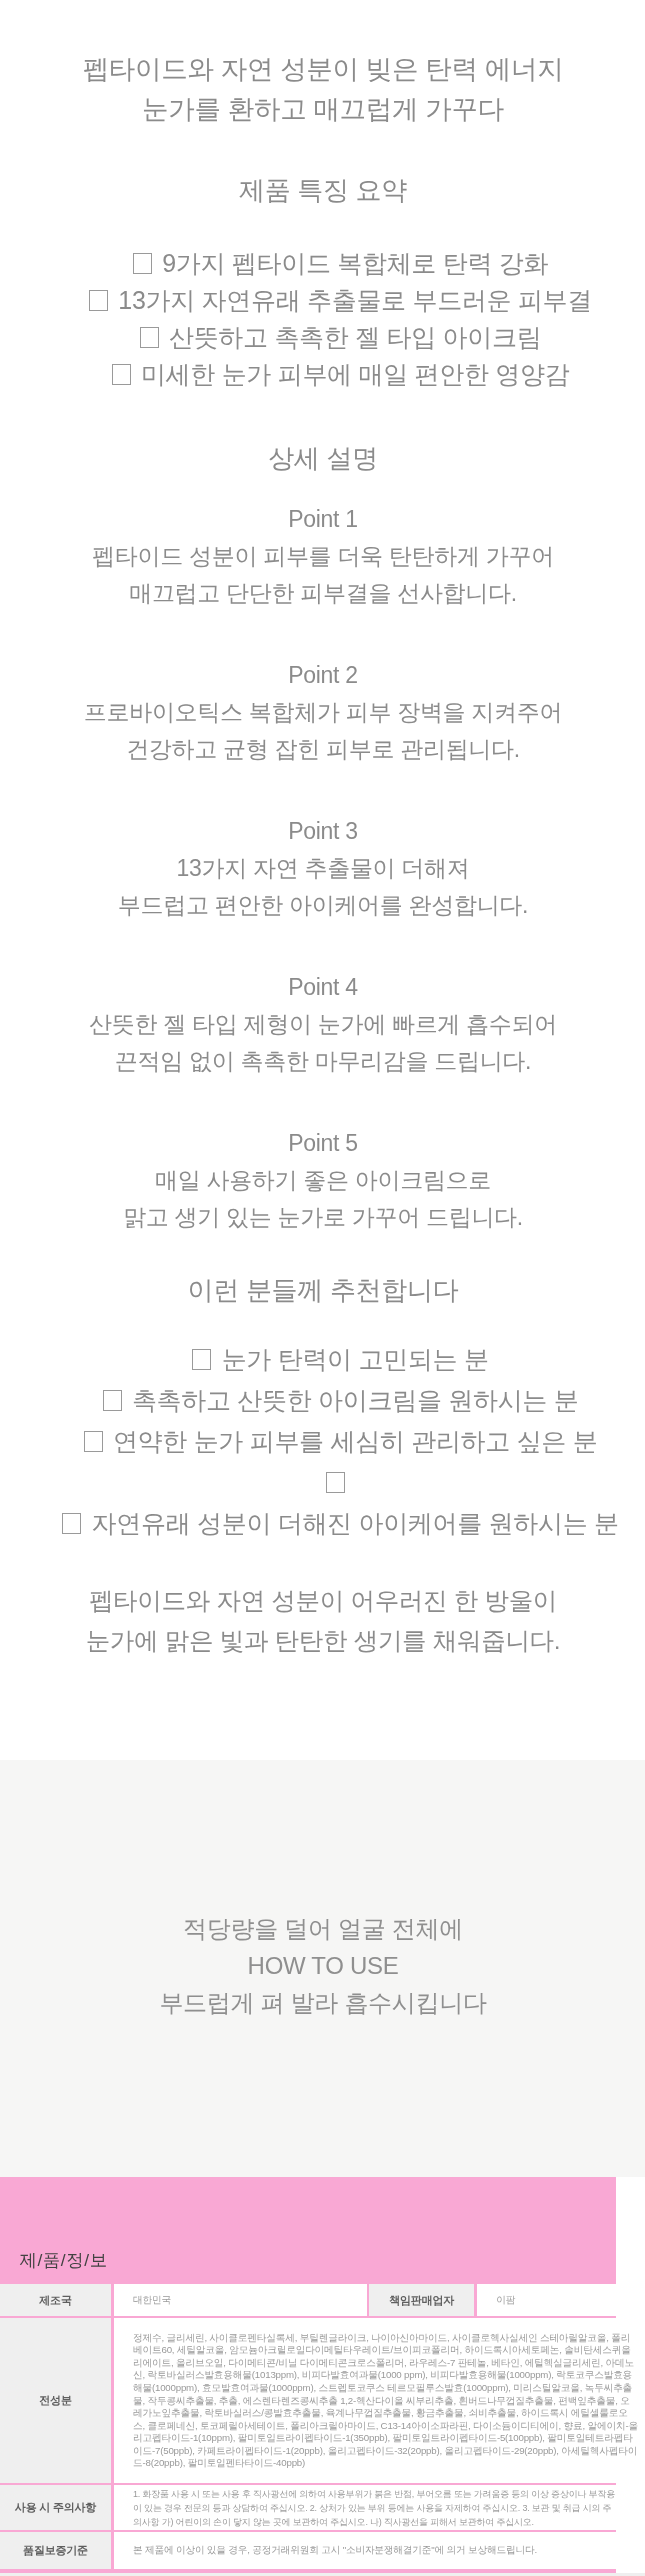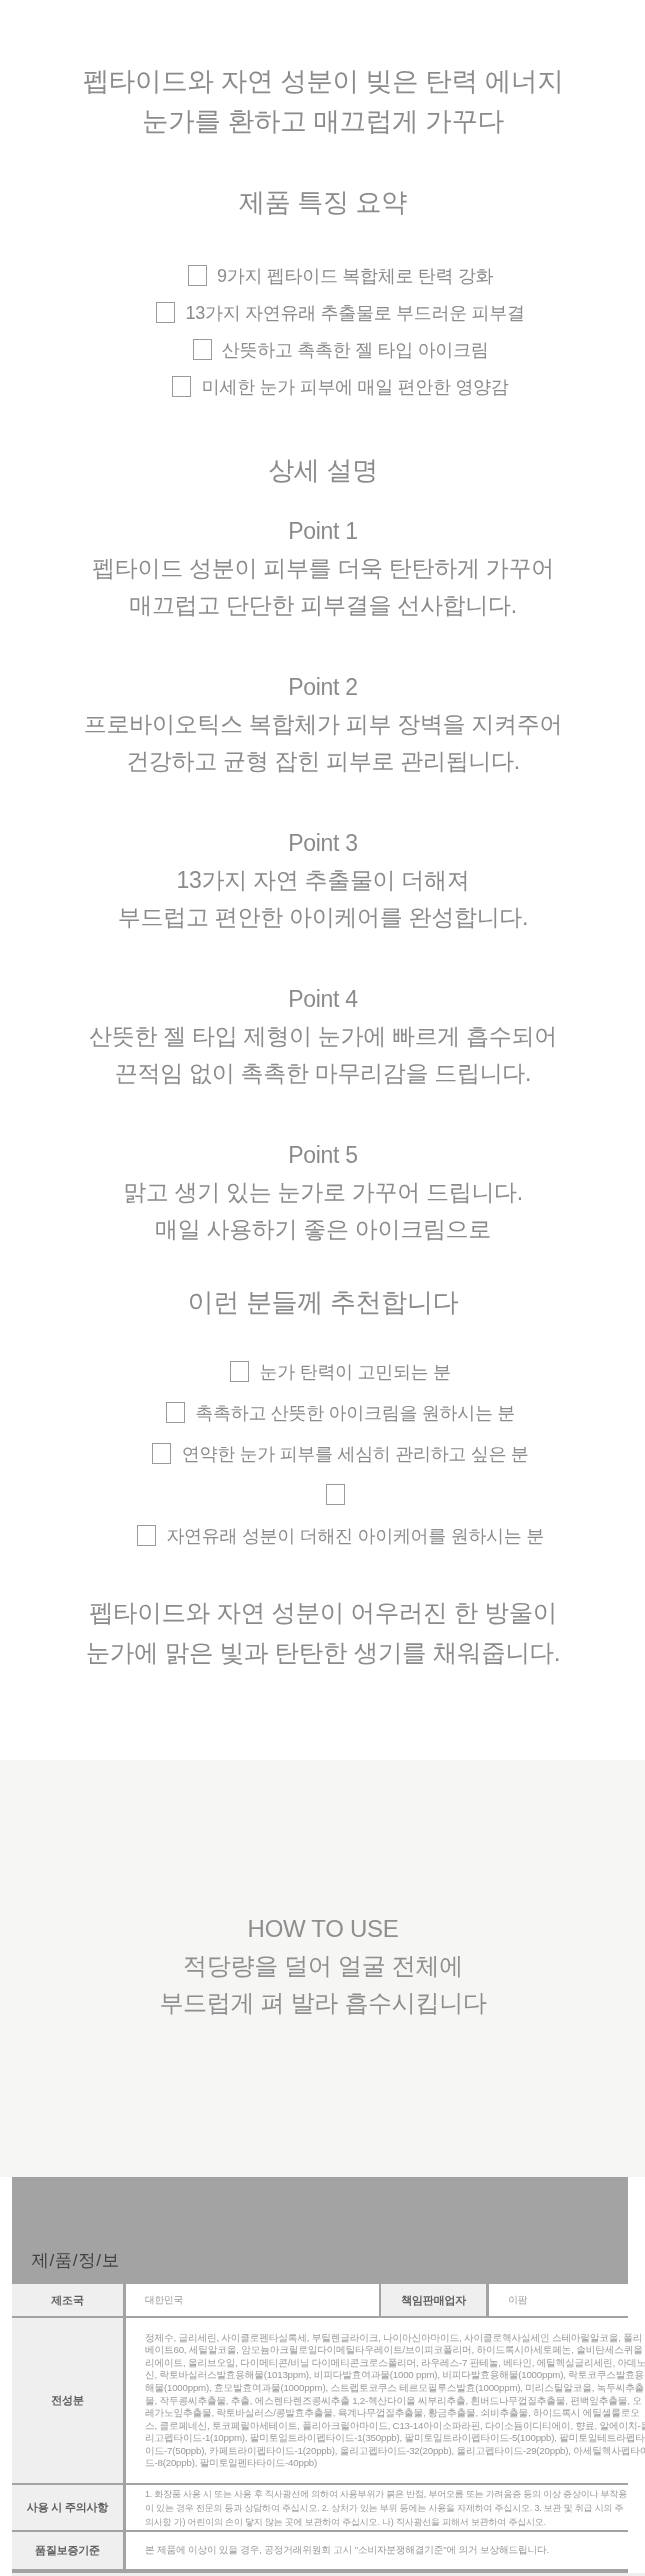--- a/index.html
+++ b/index.html
@@ -3,40 +3,40 @@
 <meta charset="utf-8">
 <style>
   html,body{margin:0;padding:0;background:#ffffff;}
   body{width:646px;font-family:"Liberation Sans","DejaVu Sans",sans-serif;}
   .page{position:relative;width:646px;height:2576px;background:#ffffff;overflow:hidden;}
 
   
   .c{ text-align:center;color:#8b8b8b;font-weight:300;letter-spacing:-0.3px; }
 
   
-  .top-section{position:absolute;top:12px;left:0;width:646px;height:1760px;background:#ffffff;}
+  .top-section{position:absolute;top:0;left:0;width:646px;height:1760px;background:#ffffff;}
   .hero{padding-top:49px;font-size:26.5px;line-height:40px;}
   .section-heading{margin-top:43px;font-size:26px;line-height:37px;}
   .feature-list{margin-top:36px;}
-  .check-row{display:flex;align-items:center;justify-content:center;height:37px;font-size:18px;color:#8b8b8b;font-weight:300;letter-spacing:-0.3px;margin-left:35px;}
+  .check-row{display:flex;align-items:center;justify-content:center;height:37px;font-size:25px;color:#8b8b8b;font-weight:300;letter-spacing:-0.3px;margin-left:35px;}
   .sq{display:inline-block;width:17px;height:19.4px;border:1.3px solid #9a9a9a;margin-right:10.3px;flex:0 0 auto;}
   .detail-heading{margin-top:47px;font-size:26px;line-height:37px;}
   .point-block{margin-top:45px;font-size:23px;line-height:37px;}
   .point-block.first{margin-top:24px;}
   .reco-heading{margin-top:36px;font-size:26px;line-height:37px;}
   .reco-list{margin-top:30px;}
   .reco-list .check-row{height:41px;text-align:right;}
   .closing{margin-top:37px;font-size:24.5px;line-height:40px;}
 
   
   .howto-band{position:absolute;top:1760px;left:0;width:646px;height:417px;background:#f6f6f5;}
   .howto-text{padding-top:150px;font-size:24px;line-height:37px;color:#8f8f8f;}
 
   
-  .info-section{position:absolute;top:2177px;left:12px;width:616px;height:399px;background:#a3a3a3;}
+  .info-section{position:absolute;top:2177px;left:0;width:616px;height:399px;background:#f9a8d4;}
   .info-title{margin:74px 0 0 19.4px;font-size:17.4px;line-height:19.4px;color:#424242;font-weight:400;letter-spacing:0.6px;}
   .tbl{margin-top:14px;display:flex;flex-direction:column;row-gap:1.9px;width:646px;}
   .trow{display:flex;column-gap:2.6px;}
   .th{background:#efefef;color:#5f5f5f;font-size:11px;font-weight:700;display:flex;align-items:center;justify-content:center;flex:0 0 auto;letter-spacing:-0.2px;}
   .td{background:#ffffff;color:#9a9a9a;font-size:9.7px;display:flex;align-items:center;padding:0 11.6px 0 19.4px;letter-spacing:-0.2px;}
   .w-label{width:111px;}
   .w-val1{width:222px;flex:0 0 auto;}
   .w-label2{width:105px;}
   .grow{flex:1 1 auto;}
   .r1{height:32px;}
@@ -101,22 +101,22 @@
     </div>
 
     <div class="point-block c">
       <div>Point 4</div>
       <div>산뜻한 젤 타입 제형이 눈가에 빠르게 흡수되어</div>
       <div>끈적임 없이 촉촉한 마무리감을 드립니다.</div>
     </div>
 
     <div class="point-block c">
       <div>Point 5</div>
+      <div>매일 사용하기 좋은 아이크림으로</div>
       <div>맑고 생기 있는 눈가로 가꾸어 드립니다.</div>
-      <div>매일 사용하기 좋은 아이크림으로</div>
     </div>
 
     <div class="reco-heading c">이런 분들께 추천합니다</div>
 
     <div class="reco-list">
       <div class="check-row">
         <span class="sq"></span>
         <span>눈가 탄력이 고민되는 분</span>
       </div>
       <div class="check-row">
@@ -138,22 +138,22 @@
 
     <div class="closing c">
       <div>펩타이드와 자연 성분이 어우러진 한 방울이</div>
       <div>눈가에 맑은 빛과 탄탄한 생기를 채워줍니다.</div>
     </div>
 
   </div>
 
   <div class="howto-band">
     <div class="howto-text c">
+      <div>적당량을 덜어 얼굴 전체에</div>
       <div>HOW TO USE</div>
-      <div>적당량을 덜어 얼굴 전체에</div>
       <div>부드럽게 펴 발라 흡수시킵니다</div>
     </div>
   </div>
 
   <div class="info-section">
     <div class="info-title">제/품/정/보</div>
 
     <div class="tbl">
 
       <div class="trow r1">

